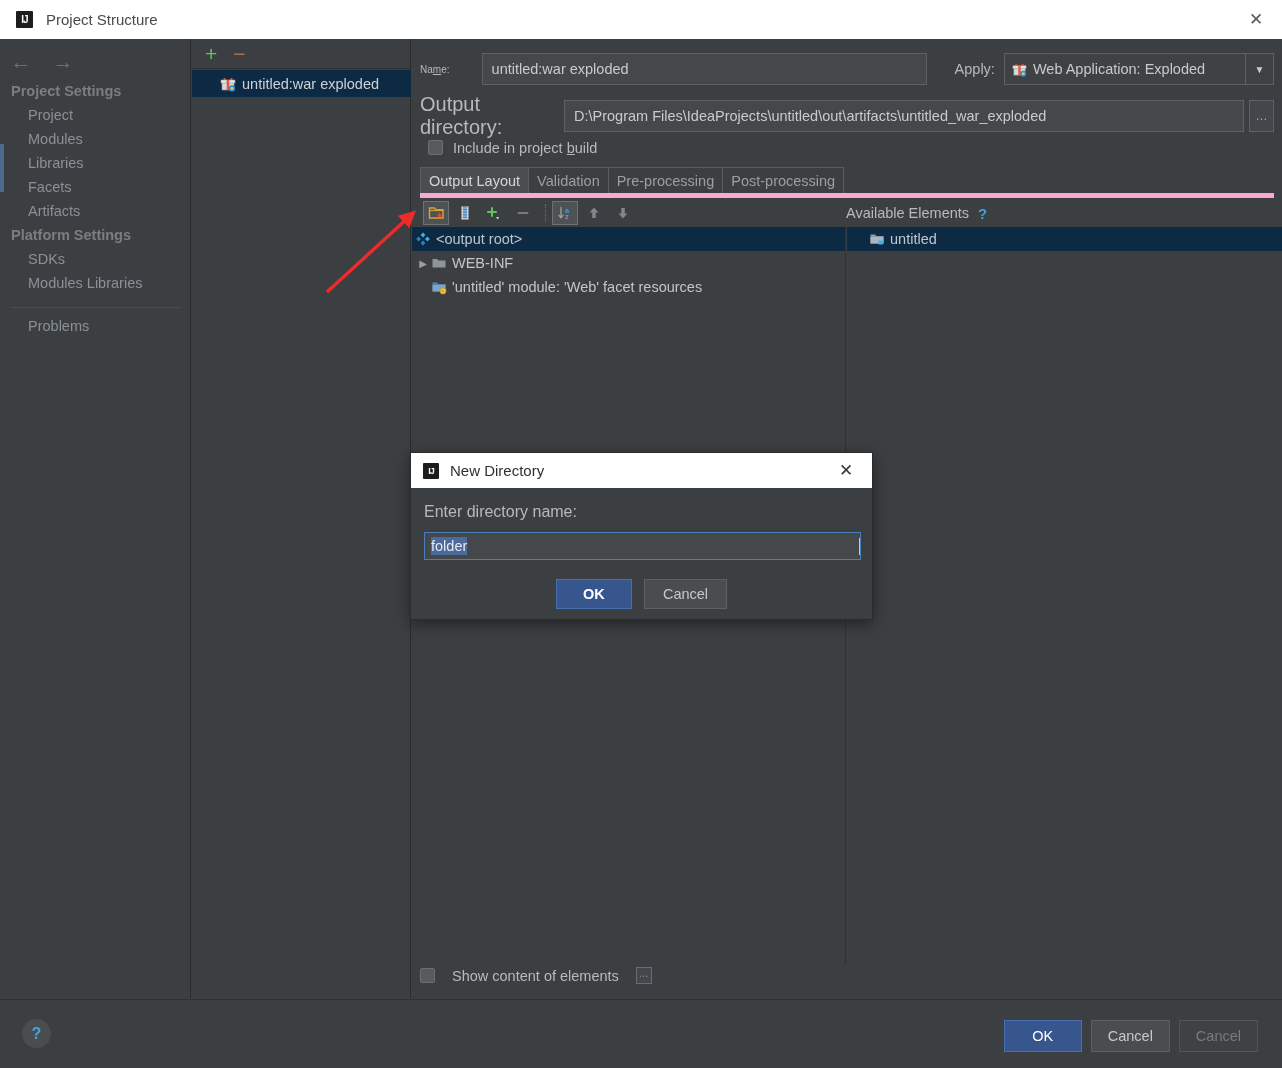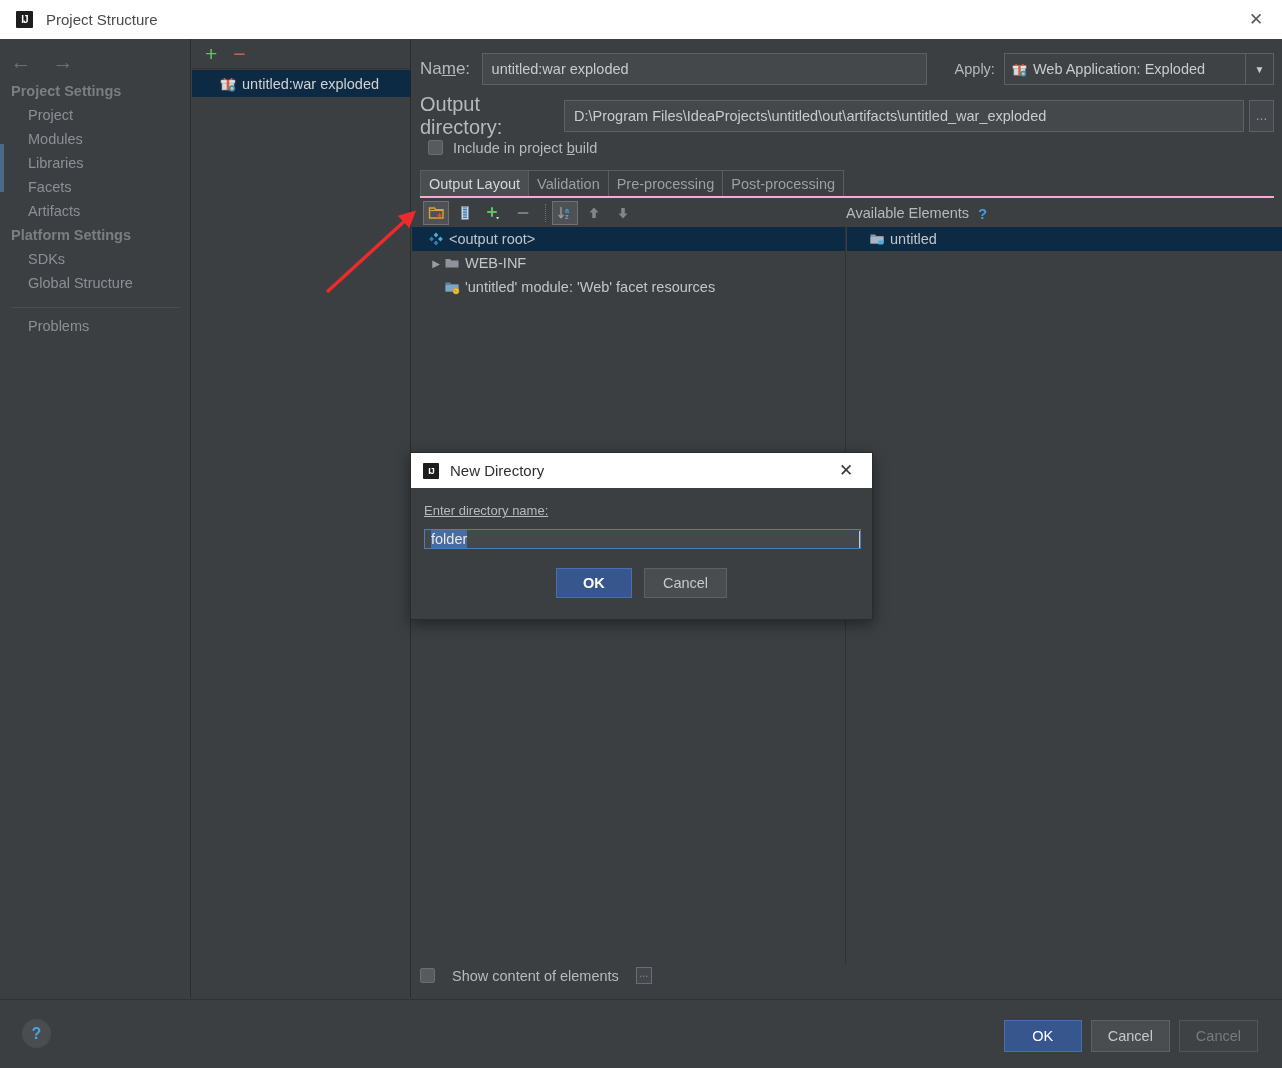--- a/index.html
+++ b/index.html
@@ -119,21 +119,21 @@
     position: absolute; left: 412px; top: 39px;
     width: 870px; height: 959px;
     background: #3c3f41;
   }
 
   .row-name {
     position: absolute; left: 8px; top: 14px;
     width: 854px; height: 32px;
     display: flex; align-items: center;
   }
-  .lbl-name { font-size: 17px; color: #b6babd; width: 62px; }
+  .lbl-name { font-size: 10px; color: #b6babd; width: 62px; }
   .lbl-name u { text-decoration: underline; }
   .fld {
     background: #45484a; border: 1px solid #5e6163;
     color: #c8cbcd; font-size: 14.5px;
     padding: 5px 9px; height: 32px;
     font-family: "Liberation Sans", sans-serif;
     outline: none;
   }
   .fld-name { width: 448px; }
   .lbl-type { font-size: 14.5px; color: #b6babd; margin-left: 28px; }
@@ -181,21 +181,21 @@
     border-radius: 2px; cursor: pointer;
   }
   .chk-lbl { font-size: 14.5px; color: #b6babd; }
   .chk-lbl u { text-decoration: underline; }
 
   
   .tabs {
     position: absolute; left: 8px; top: 133px;
     width: 854px; height: 26px;
     display: flex; align-items: flex-end;
-    border-bottom: 2px solid #f9a8d4;
+    border-bottom: 5px solid #f9a8d4;
   }
   .tab {
     height: 26px; padding: 0 8px;
     display: flex; align-items: center;
     font-size: 14.5px; color: #9b9fa2;
     border: 1px solid #5a5d5f; border-bottom: none;
     margin-right: -1px; cursor: pointer;
     background: #3c3f41;
   }
   .tab.sel { background: #4b4e50; color: #d3d6d9; }
@@ -235,21 +235,21 @@
     width: 434px; height: 738px;
     border-right: 1px solid #2f3133;
   }
   .pane-right {
     position: absolute; left: 435px; top: 188px;
     width: 847px; height: 738px;
   }
   .tree-row {
     height: 24px; display: flex; align-items: center;
     font-size: 14.5px; color: #c3c6c9;
-    cursor: pointer; padding-left: 16px;
+    cursor: pointer; padding-left: 3px;
   }
   .tree-row.sel { background: #0d2a45; }
   .twisty {
     width: 16px; display: flex; align-items: center; justify-content: center;
     color: #9a9ea1; font-size: 10px;
   }
   .indent { width: 16px; }
 
   
   .show-content {
@@ -307,24 +307,24 @@
     display: flex; align-items: center; justify-content: center;
     letter-spacing: -1px; border-radius: 1px;
   }
   .modal-title .t { margin-left: 11px; font-size: 15px; color: #2f2f2f; }
   .modal-title .x {
     position: absolute; right: 8px; top: 0; width: 36px; height: 35px;
     display: flex; align-items: center; justify-content: center;
     color: #3a3a3a; font-size: 17px; cursor: pointer;
   }
   .modal-label {
-    margin: 15px 0 0 13px; font-size: 13px; color: #b6babd; text-decoration: underline;
+    margin: 15px 0 0 13px; font-size: 16px; color: #b6babd;
   }
   .modal-input {
-    margin: 11px auto 0 13px; width: 437px; height: 20px;
+    margin: 11px auto 0 13px; width: 437px; height: 28px;
     background: #45484a; border: 1px solid #4a7ebb;
     display: flex; align-items: center;
     padding-left: 6px; cursor: text; justify-content: space-between;
   }
   .sel-text {
     background: #4b6a9e; color: #e7e9eb;
     font-size: 14.5px; padding: 1px 0;
   }
   .caret {
     width: 1px; height: 17px; background: #c8cbcd; margin-left: 0px;
@@ -365,21 +365,21 @@
     </div>
     <div class="side-list">
       <div class="side-group">Project Settings</div>
       <div class="side-item">Project</div>
       <div class="side-item">Modules</div>
       <div class="side-item">Libraries</div>
       <div class="side-item">Facets</div>
       <div class="side-item">Artifacts</div>
       <div class="side-group">Platform Settings</div>
       <div class="side-item">SDKs</div>
-      <div class="side-item">Global Structure</div>
+      <div class="side-item">Modules Libraries</div>
       <div class="side-sep"></div>
       <div class="side-item">Problems</div>
     </div>
   </div>
 
   <div class="artifacts-panel">
     <div class="artifacts-toolbar">
       <div class="tb-plus">+</div>
       <div class="tb-minus">−</div>
     </div>

